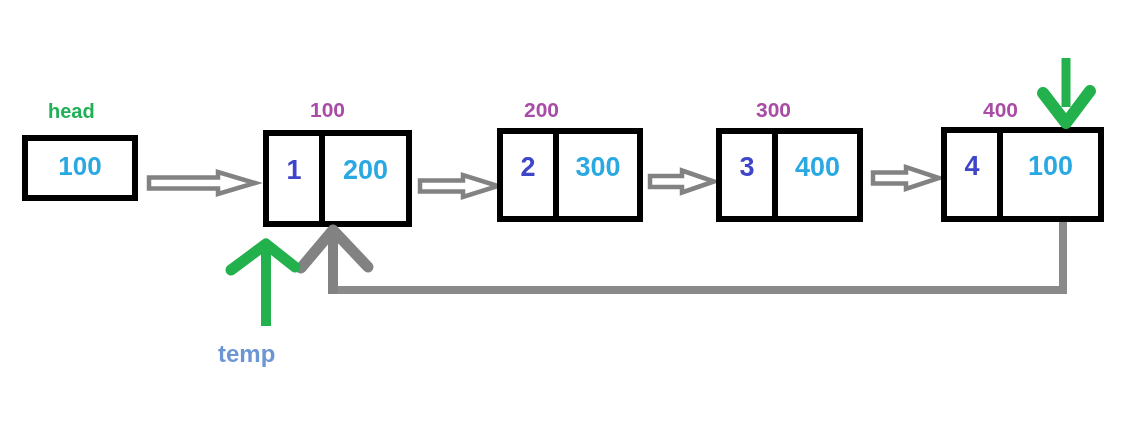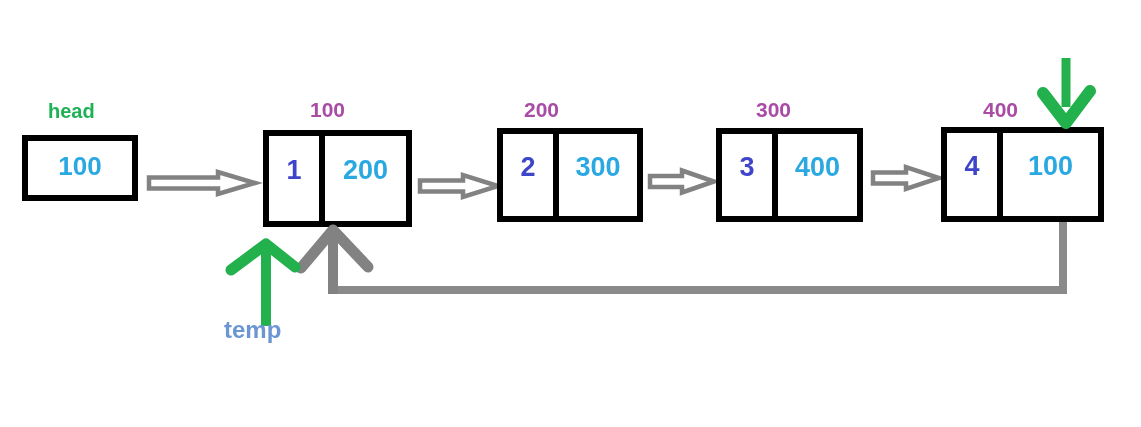--- a/index.html
+++ b/index.html
@@ -104,15 +104,15 @@
   <svg style="left:296px;top:216px;" width="776" height="84" viewBox="0 0 776 84">
     <path d="M767,6 L767,74 L41,74" fill="none" stroke="#8a8a8a" stroke-width="8"></path>
     <line x1="37" y1="78" x2="37" y2="16" stroke="#828282" stroke-width="10"></line>
     <polyline points="5,52 37,14 72,51" fill="none" stroke="#828282" stroke-width="11" stroke-linecap="round" stroke-linejoin="round"></polyline>
   </svg>
 
   <svg style="left:222px;top:234px;" width="82" height="96" viewBox="0 0 82 96">
     <line x1="44" y1="14" x2="44" y2="92" stroke="#22b14c" stroke-width="10"></line>
     <polyline points="9,36 44,10 73,33" fill="none" stroke="#22b14c" stroke-width="11" stroke-linecap="round" stroke-linejoin="round"></polyline>
   </svg>
-  <div class="abs lbl-temp" style="left:218px;top:316px;margin-left:6px;">temp</div>
+  <div class="abs lbl-temp" style="left:218px;top:340px;">temp</div>
 
 </div>
 
 </body></html>

